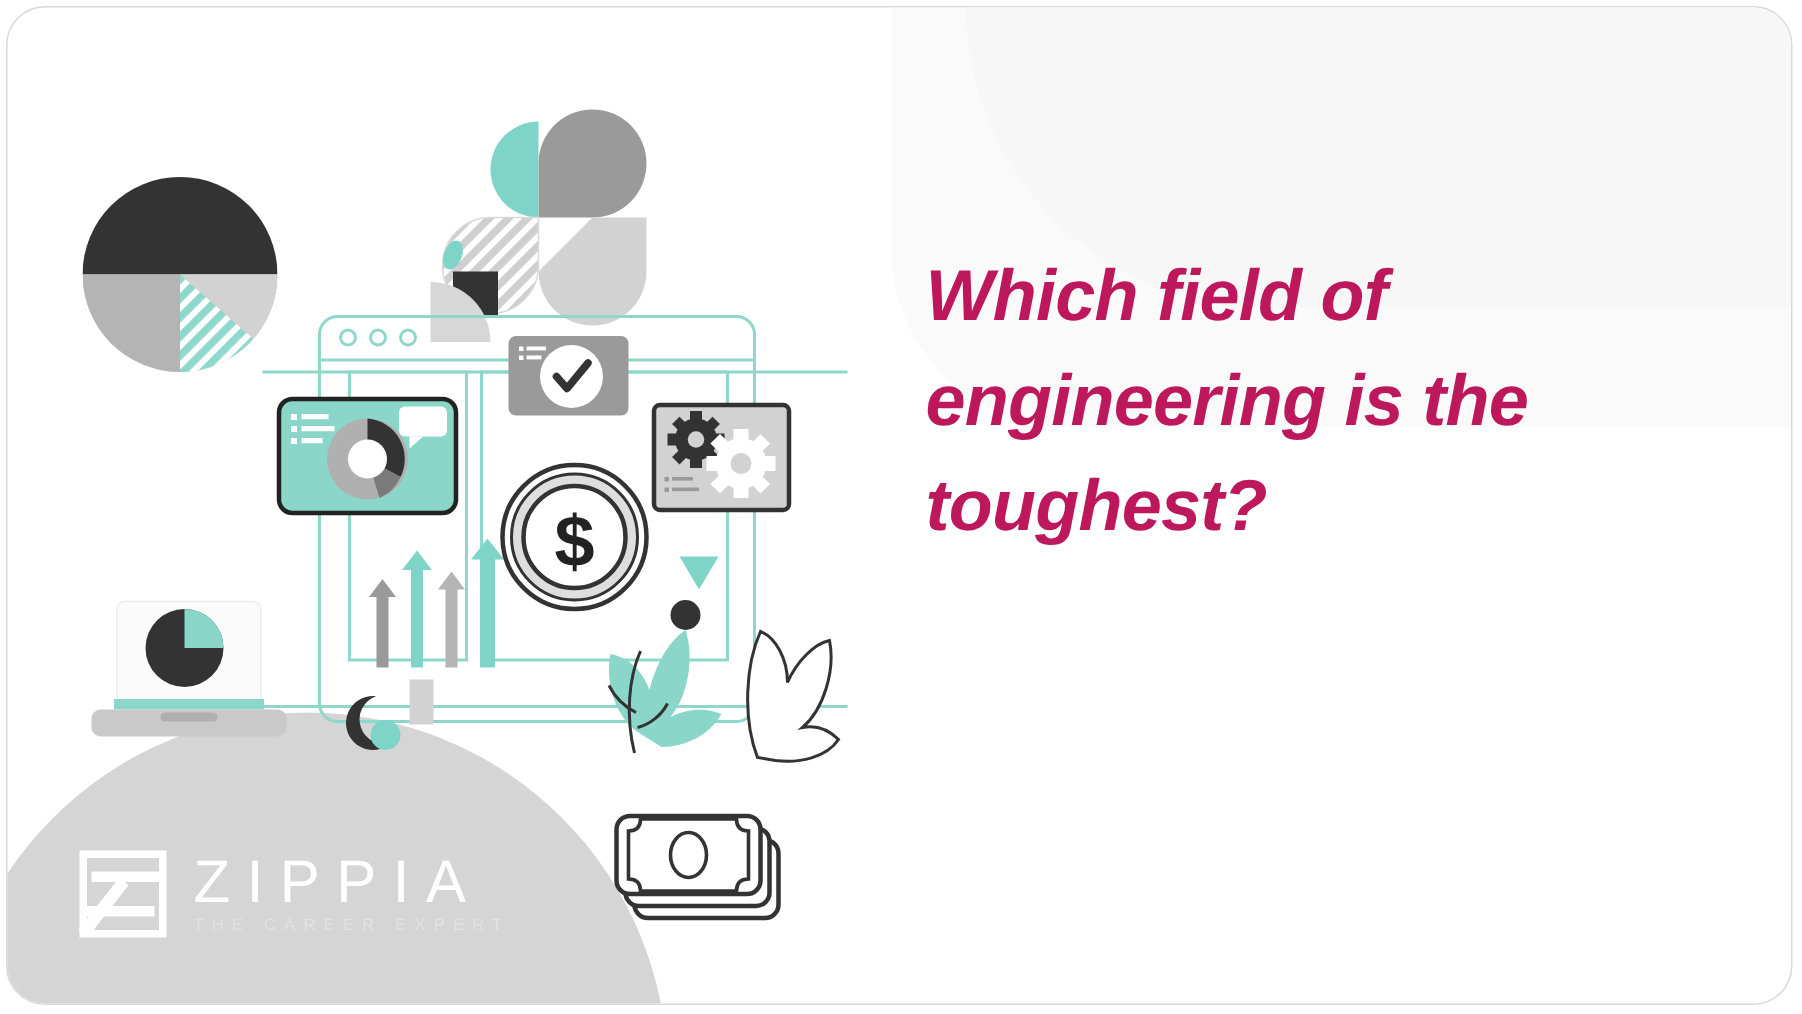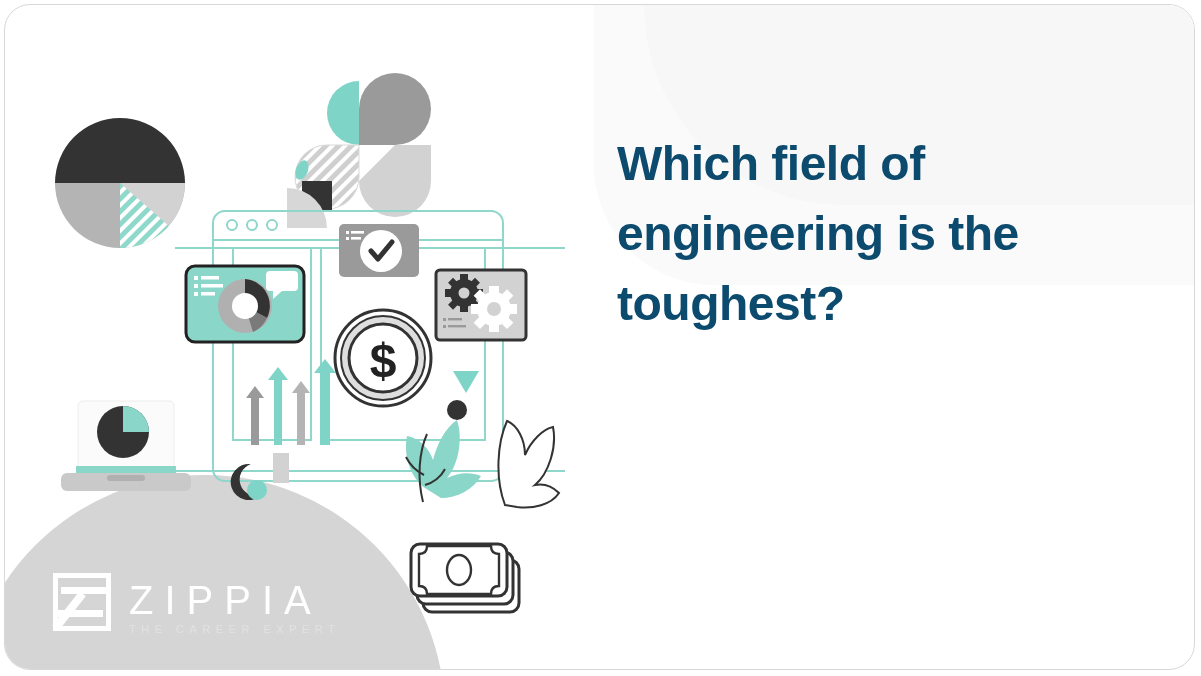--- a/index.html
+++ b/index.html
@@ -22,33 +22,33 @@
   }
 
   
   .dome{
     position:absolute;left:-40px;top:470px;width:480px;height:420px;
     background:#d5d5d5;border-radius:240px 240px 0 0;
   }
 
   
   .headline{
-    position:absolute;left:612px;top:124px;width:520px;
-    font-size:48px;line-height:70px;font-weight:bold;
-    color:#0c4a6e;letter-spacing:-0.5px;
+    position:absolute;left:612px;top:158px;width:520px;
+    font-size:48px;line-height:70px;font-weight:bold;font-style:italic;
+    color:#be185d;letter-spacing:-0.5px;
   }
 
   
   .logo{position:absolute;left:48px;top:562px;display:flex;align-items:center;gap:18px;}
   .logo-mark{position:relative;width:58px;height:58px;}
   .logo-mark .sq{position:absolute;inset:0;border:5px solid #ffffff;}
   .logo-mark .zbar1{position:absolute;left:8px;top:14px;width:46px;height:7px;background:#ffffff;transform:skewX(0deg);}
   .logo-mark .zdiag{position:absolute;left:12px;top:16px;width:8px;height:44px;background:#ffffff;transform:rotate(38deg);transform-origin:center;}
   .logo-mark .zbar2{position:absolute;left:4px;top:37px;width:46px;height:7px;background:#ffffff;}
-  .logo-text{display:flex;flex-direction:column;margin-top:12px;}
+  .logo-text{display:flex;flex-direction:column;}
   .logo-word{font-size:40px;letter-spacing:11px;color:#ffffff;font-weight:400;line-height:42px;}
   .logo-tag{font-size:11px;letter-spacing:5.5px;color:#e4e4e4;line-height:16px;opacity:.85;}
 
   
   .illus{position:absolute;left:0;top:0;width:600px;height:664px;}
   .illus svg{display:block;}
 </style>
 </head>
 <body>
 

